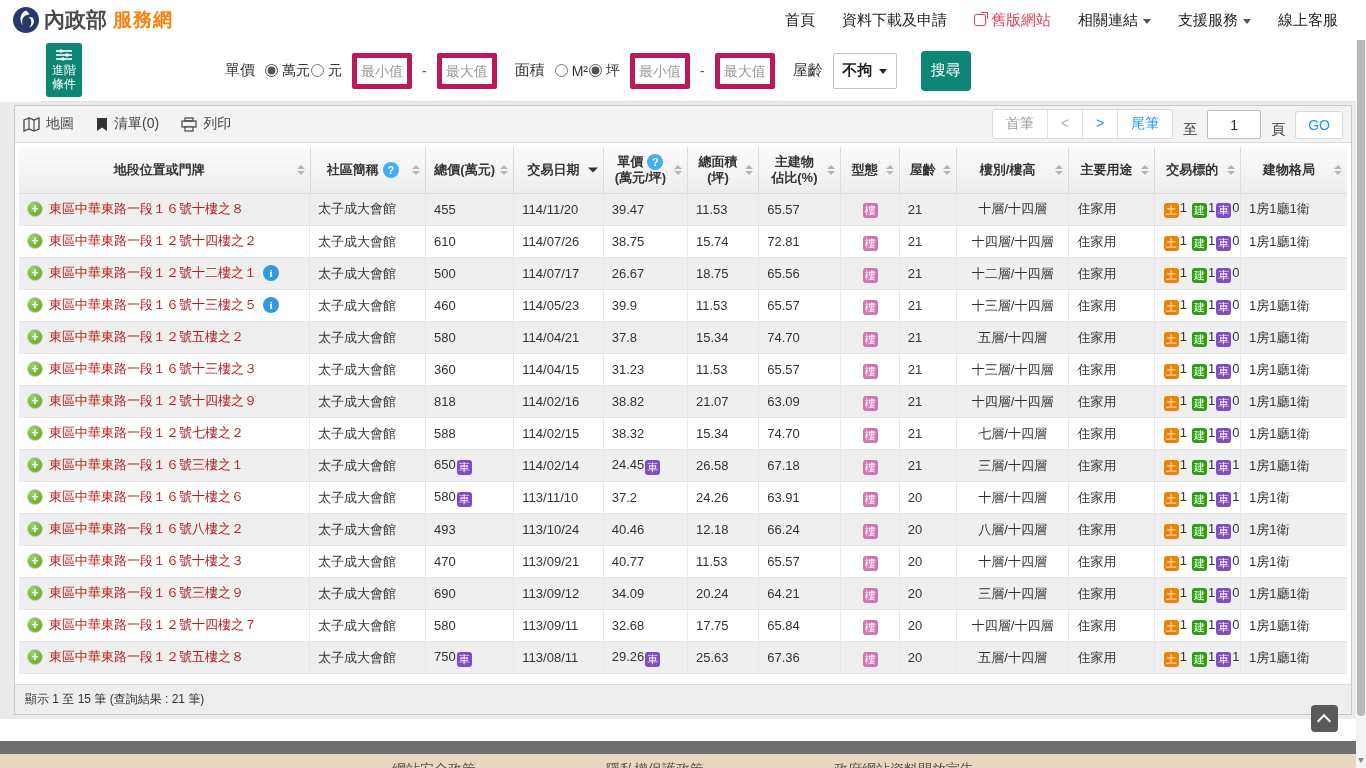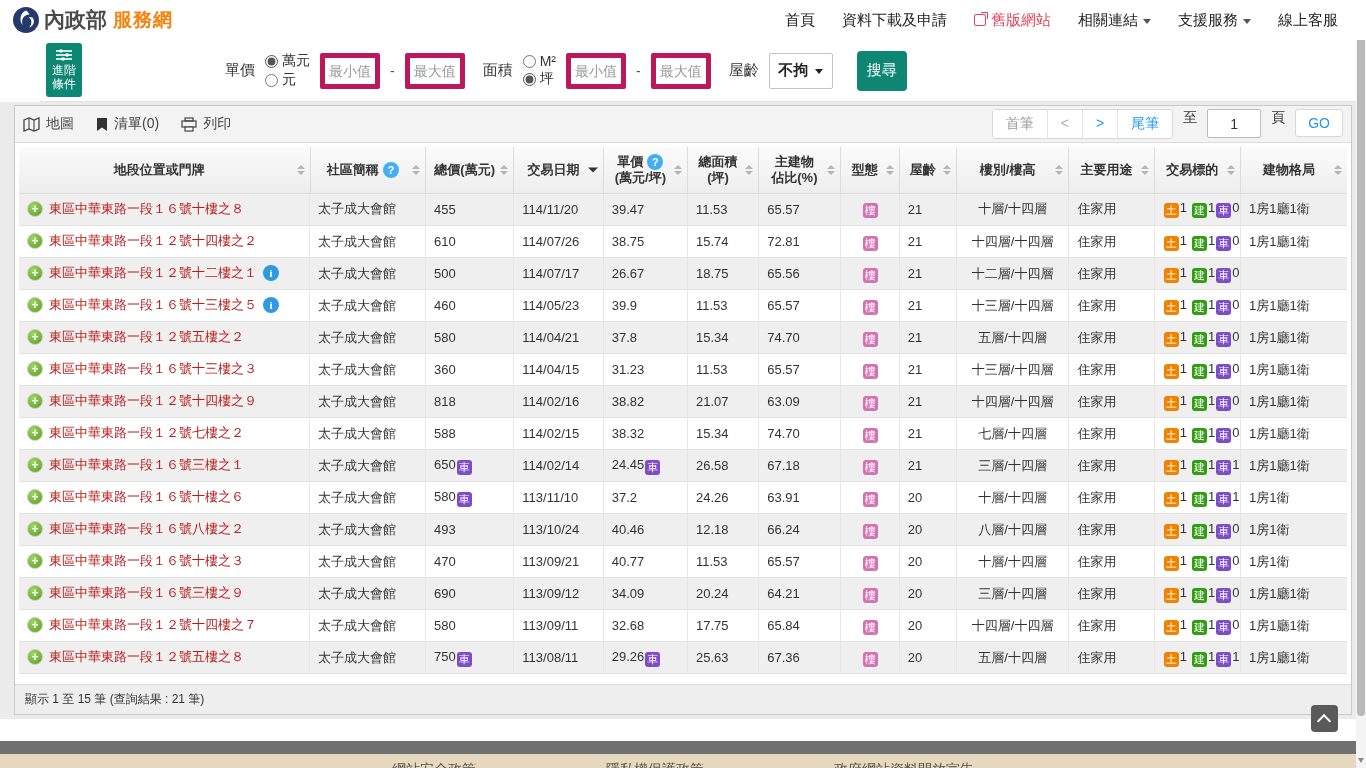--- a/index.html
+++ b/index.html
@@ -25,21 +25,21 @@
 
   
   .filterbar { height:62px; background:#fff; border-bottom:1px solid #e2e2e2;
     display:flex; align-items:center; position:relative;margin-left:40px; }
   .adv-btn { position:absolute; left:6px; top:3px; width:36px; height:54px; background:#0d8674;
     color:#fff; border:none; border-radius:3px; font-size:12px; line-height:14px; cursor:pointer;
     display:flex; flex-direction:column; align-items:center; justify-content:center; gap:2px; }
   .adv-btn .lbl { width:26px; text-align:center; }
   .filters { display:flex; align-items:center; gap:10px; margin-left:185px; }
   .flabel { font-size:15px; color:#333; }
-  .radio-col { display:flex; flex-direction:column; gap:1px; }
+  .radio-col { display:flex; gap:1px; }
   .radio { display:flex; align-items:center; gap:4px; font-size:14px; color:#333; cursor:pointer; }
   .radio input { width:13px; height:13px; accent-color:#555; }
   .fin { width:60px; height:36px; border:5px solid #be185d; border-radius:2px; font-size:14px;
     text-align:center; color:#333; }
   .fin::placeholder { color:#9a9a9a; }
   .dash { color:#555; font-size:14px; }
   .select { width:64px; height:36px; border:1px solid #c4c4c4; border-radius:2px; background:#fff;
     display:flex; align-items:center; justify-content:center; gap:7px; font-size:15px; font-weight:bold;
     color:#222; cursor:pointer; }
   .select .caret-down { border-top-color:#222; }
@@ -48,21 +48,21 @@
 
   
   .content { background:#ebebeb; padding:3px 14px 4px; }
   .card { border:1px solid #c9c9c9; background:#fff; }
   .card-head { background:#f3f3f3; border-bottom:1px solid #dcdcdc; height:37px;
     display:flex; align-items:center; justify-content:space-between; padding:0 8px; }
   .tools { display:flex; align-items:center; gap:22px; font-size:14px; color:#444; }
   .tool { display:flex; align-items:center; gap:6px; cursor:pointer; }
   .tool svg { display:block; }
 
-  .pager { display:flex; align-items:flex-start; gap:10px; }
+  .pager { display:flex; align-items:flex-end; gap:10px; }
   .pgroup { display:flex; background:#fff; border:1px solid #d8d8d8; border-radius:3px; overflow:hidden; }
   .pbtn { padding:5px 13px; font-size:14px; border-left:1px solid #e4e4e4; cursor:pointer; background:#fff; }
   .pbtn:first-child { border-left:none; }
   .p-gray { color:#9a9a9a; }
   .p-dim { color:#9bb0c2; }
   .p-blue { color:#2196f3; }
   .pager .lbl { font-size:14px; color:#333; }
   .page-input { width:54px; height:29px; border:1px solid #bbb; border-radius:2px; text-align:center;
     font-size:14px; color:#333; }
   .go-btn { padding:5px 12px; background:#fff; border:1px solid #d8d8d8; border-radius:3px;

